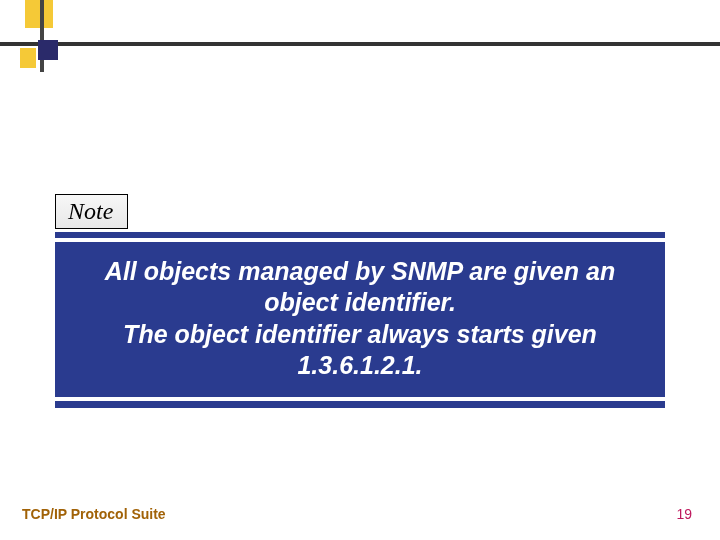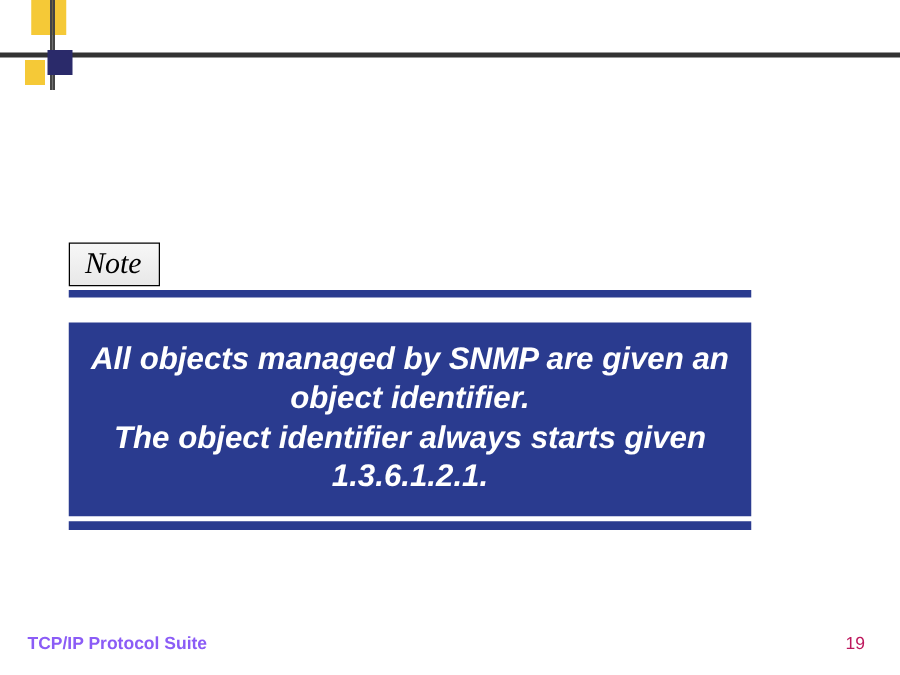--- a/index.html
+++ b/index.html
@@ -57,21 +57,21 @@
       background: #444;
       top: 0;
       height: 72px;
     }
     .vline1 { left: 40px; }
     .vline2 { left: 42px; }
     .note-region {
       position: absolute;
       top: 194px;
       left: 55px;
-      width: 546px;
+      width: 610px;
     }
     .note-label-wrap {
       margin-left: 0;
     }
     .note-label {
       display: inline-block;
       border: 1.5px solid #000;
       background: linear-gradient(to bottom, #f7f7f7, #e8e8e8);
       padding: 3px 14px 3px 12px;
       font-family: "Times New Roman", Times, serif;
@@ -87,35 +87,35 @@
     .note-body {
       background: #2a3b8f;
       color: #ffffff;
       text-align: center;
       padding: 14px 10px 16px 10px;
       font-size: 25px;
       font-weight: bold;
       font-style: italic;
       line-height: 1.25;
       font-family: Arial, Helvetica, sans-serif;
-      margin-top: 20px;
+      margin-top: 4px;
     }
     .note-body-line2 {}
     .note-divider2 {
       height: 7px;
       background: #2a3b8f;
       margin-top: 4px;
     }
     .footer-left {
       position: absolute;
       bottom: 18px;
       left: 22px;
       font-size: 14px;
       font-weight: bold;
-      color: #8b5cf6;
+      color: #a16207;
       font-family: "Arial Narrow", Arial, sans-serif;
     }
     .footer-right {
       position: absolute;
       bottom: 18px;
       right: 28px;
       font-size: 14px;
       color: #be185d;
       font-family: Arial, sans-serif;
     }

